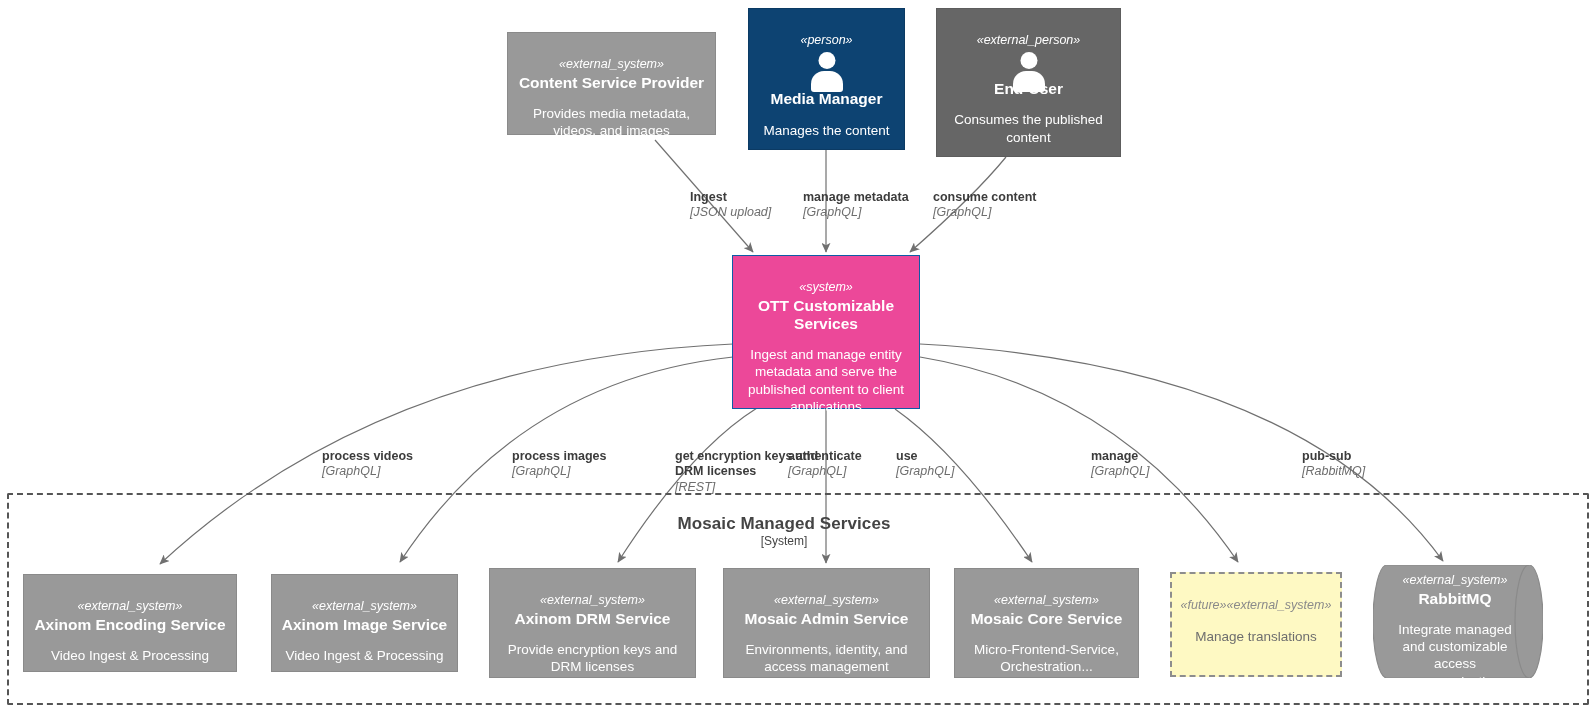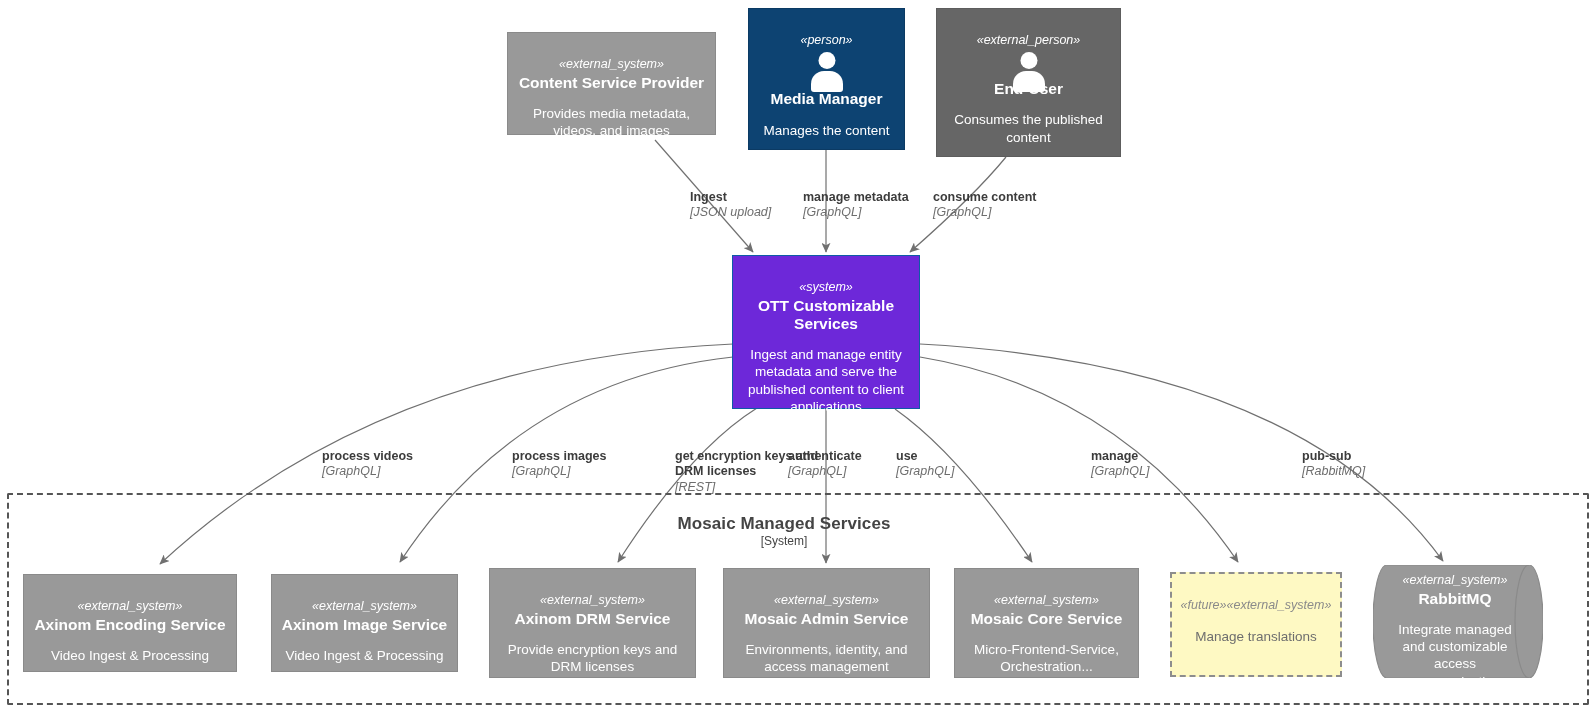--- a/index.html
+++ b/index.html
@@ -70,21 +70,21 @@
     font-weight: bold;
     line-height: 1.18;
   }
   .node .desc {
     font-size: 13.5px;
     line-height: 1.28;
     margin-top: 13px;
   }
 
   .node.system {
-    background: #6d28d9;
+    background: #ec4899;
     border-color: #0e5ba6;
     color: #ffffff;
   }
   .node.person {
     background: #0d4372;
     border-color: #0b3a63;
     color: #ffffff;
   }
   .node.ext-system {
     background: #999999;

